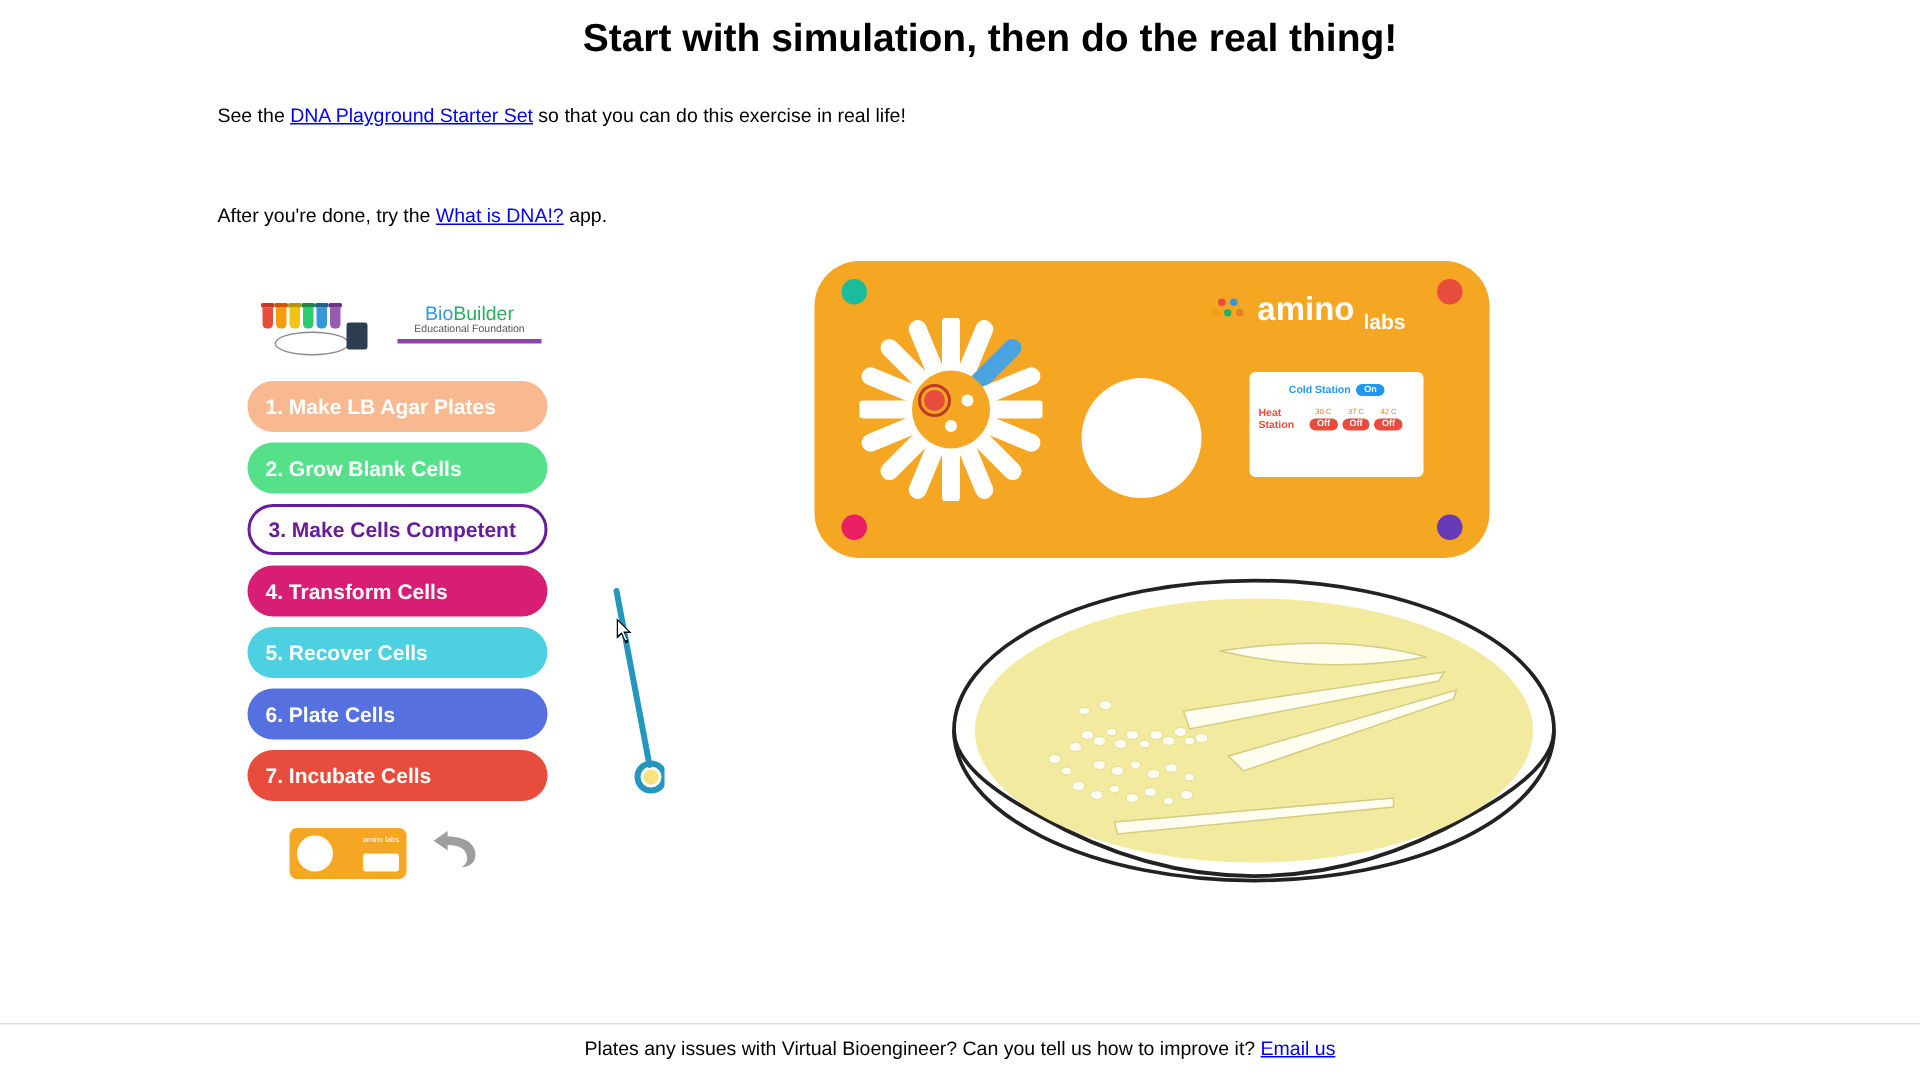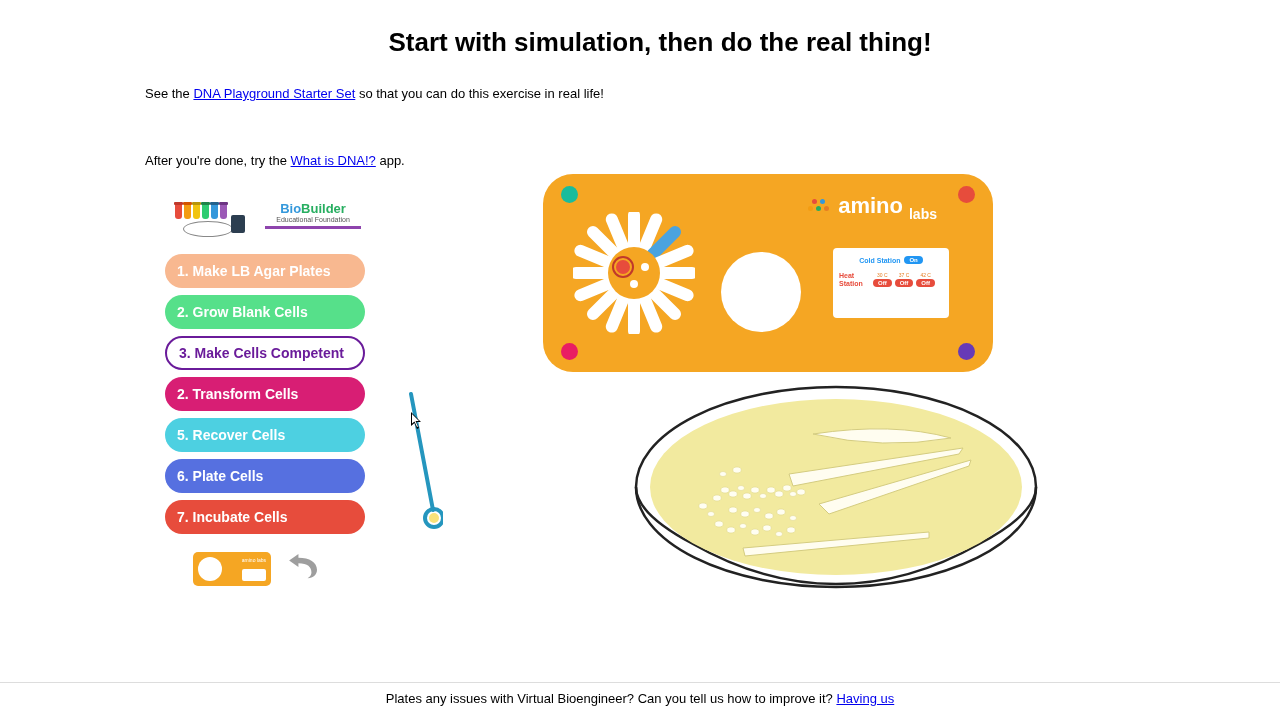--- a/index.html
+++ b/index.html
@@ -8,21 +8,21 @@
     font-family: Verdana, Geneva, sans-serif;
     background: #fff;
     width: 1280px;
     height: 720px;
     overflow: hidden;
     position: relative;
   }
   .page-title {
     text-align: center;
     font-size: 26px;
-    margin-top: 27px;
+    margin-top: 10px;
     color: #000;
     padding-left: 40px;
   }
   .intro {
     margin-left: 145px;
     margin-top: 28px;
     font-size: 13px;
     color: #000;
   }
   .intro2 {
@@ -62,21 +62,21 @@
   .tube.r{ background:#e74c3c;} .tube.o{background:#f39c12;} .tube.y{background:#f1c40f;}
   .tube.g{background:#2ecc71;} .tube.b{background:#3498db;} .tube.p{background:#9b59b6;}
   .mini-dish {
     position:absolute; left:8px; bottom:0; width:50px; height:16px;
     border:1px solid #888; border-radius:50%; background:#fff;
   }
   .bb-logo { 
     width: 96px; border-bottom:3px solid #8e44ad; padding-bottom:3px;
     text-align:center;
   }
-  .bb-logo .line1 { font-size:13px; font-weight:bold; }
+  .bb-logo .line1 { font-size:13px; font-weight:normal; }
   .bb-bio { color:#3498db; }
   .bb-builder { color:#27ae60; }
   .bb-logo .line2 { font-size:7px; color:#555;}
   .steps {
     position: absolute;
     left: 20px;
     top: 74px;
     width: 200px;
   }
   .step {
@@ -221,21 +221,21 @@
         <span class="bb-bio">Bio</span><span class="bb-builder">Builder</span>
       </div>
       <div class="line2">Educational Foundation</div>
     </div>
   </div>
 
   <div class="steps" id="steps">
       <div class="step" style="background: rgb(248, 184, 144);">1. Make LB Agar Plates</div>
       <div class="step" style="background: rgb(86, 224, 138);">2.  Grow Blank Cells</div>
       <div class="step active">3. Make Cells Competent</div>
-      <div class="step" style="background: rgb(216, 30, 116);">2. Transform Cells</div>
+      <div class="step" style="background: rgb(216, 30, 116);">4. Transform Cells</div>
       <div class="step" style="background: rgb(77, 208, 225);">5. Recover Cells</div>
       <div class="step" style="background: rgb(86, 112, 224);">6. Plate Cells</div>
       <div class="step" style="background: rgb(231, 76, 60);">7. Incubate Cells</div>
     </div>
 
   <div class="bottom-controls">
     <div class="mini-panel">
       <div class="wheel"></div>
       <div class="txt">amino labs</div>
       <div class="screen"></div>
@@ -367,14 +367,14 @@
           <ellipse cx="70" cy="132" rx="4.199999999999999" ry="3"></ellipse>
           <ellipse cx="78" cy="140" rx="3.5" ry="2.5"></ellipse>
           <ellipse cx="84" cy="124" rx="4.199999999999999" ry="3"></ellipse>
         </g>
     </svg>
   </div>
 
 </div>
 
 <div class="footer">
-  <span>Plates any issues with Virtual Bioengineer? Can you tell us how to improve it? </span><a href="#" class="inline-link">Having us</a>
+  <span>Plates any issues with Virtual Bioengineer? Can you tell us how to improve it? </span><a href="#" class="inline-link">Email us</a>
 </div>
 
 </body></html>

